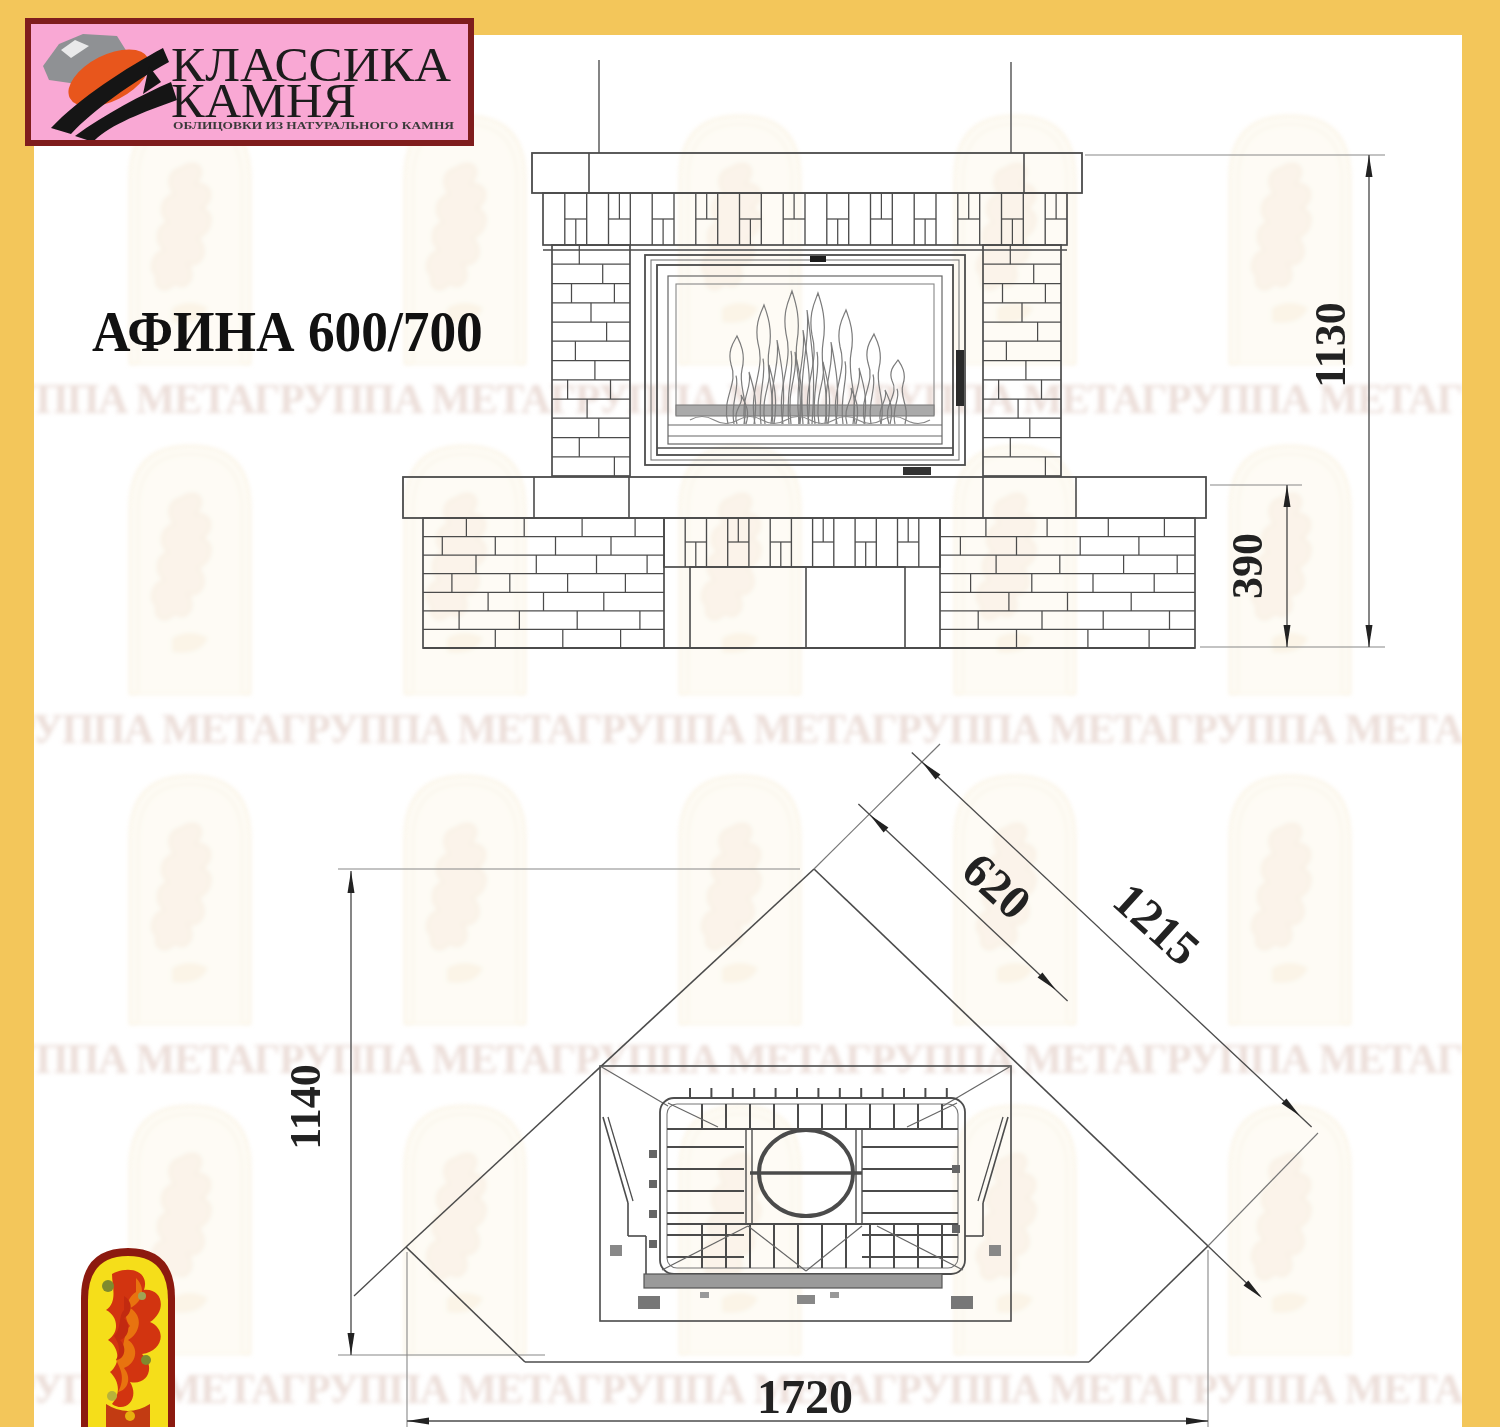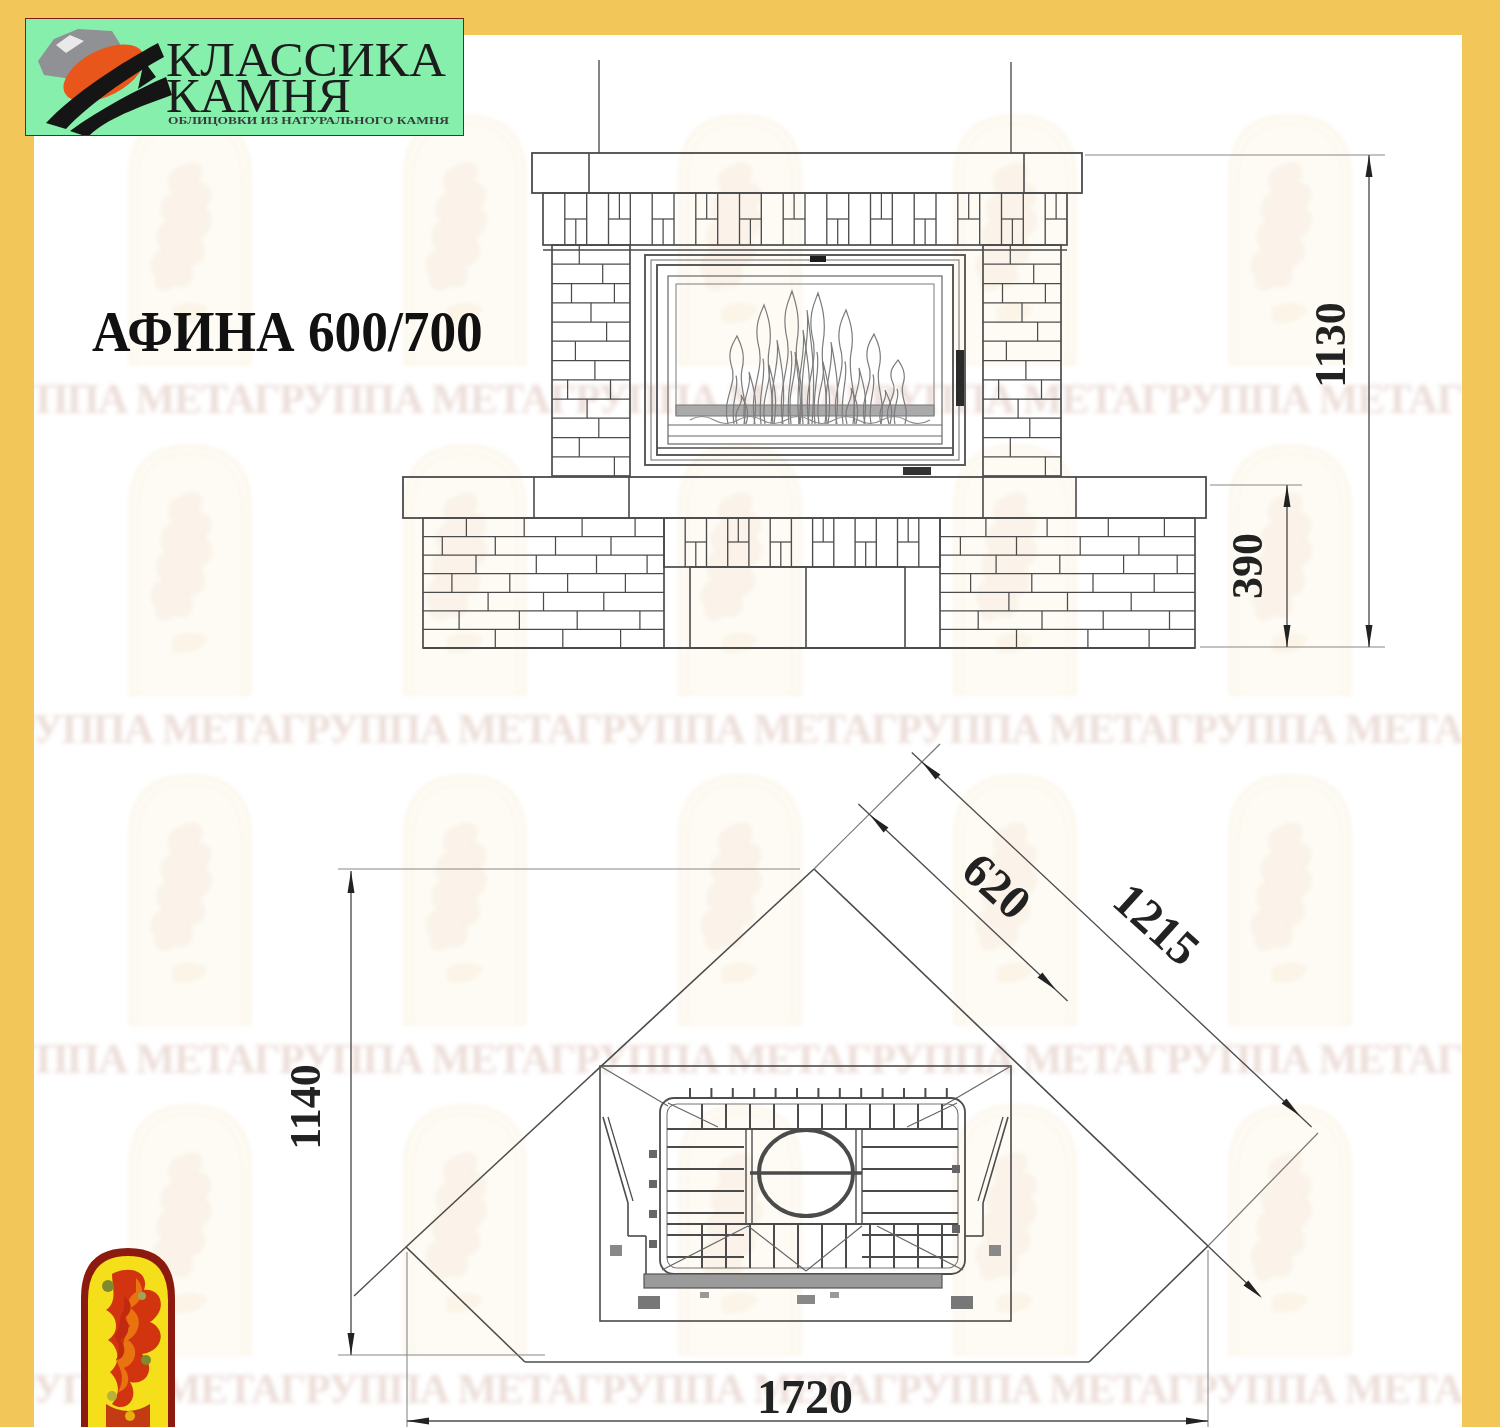--- a/index.html
+++ b/index.html
@@ -1,17 +1,17 @@
 <!DOCTYPE html>
 <html><head><meta charset="utf-8">
 <style>
 html,body{margin:0;padding:0;}
 body{width:1500px;height:1427px;background:#F3C65A;position:relative;overflow:hidden;font-family:"Liberation Sans",sans-serif;}
 #paper{position:absolute;left:34px;top:35px;width:1428px;height:1392px;background:#ffffff;}
-#logobox{position:absolute;left:25px;top:18px;width:437px;height:116px;background:#86efac;border:1px solid #7f1d1d;}
+#logobox{position:absolute;left:25px;top:18px;width:437px;height:116px;background:#f9a8d4;border:6px solid #7f1d1d;}
 #title{position:absolute;left:92px;top:298px;font-family:"Liberation Serif",serif;font-weight:bold;font-size:58px;color:#111;letter-spacing:0px;transform:scaleX(0.92);transform-origin:0 0;}
 </style></head>
 <body>
 <div id="paper">
 <svg width="1428" height="1392" viewBox="0 0 1428 1392" style="position:absolute;left:0;top:0">
 <g transform="translate(-34,-35)">
 <defs>
           <filter id="wmblur" x="-20%" y="-20%" width="140%" height="140%">
             <feGaussianBlur stdDeviation="2.2"></feGaussianBlur>
           </filter>

